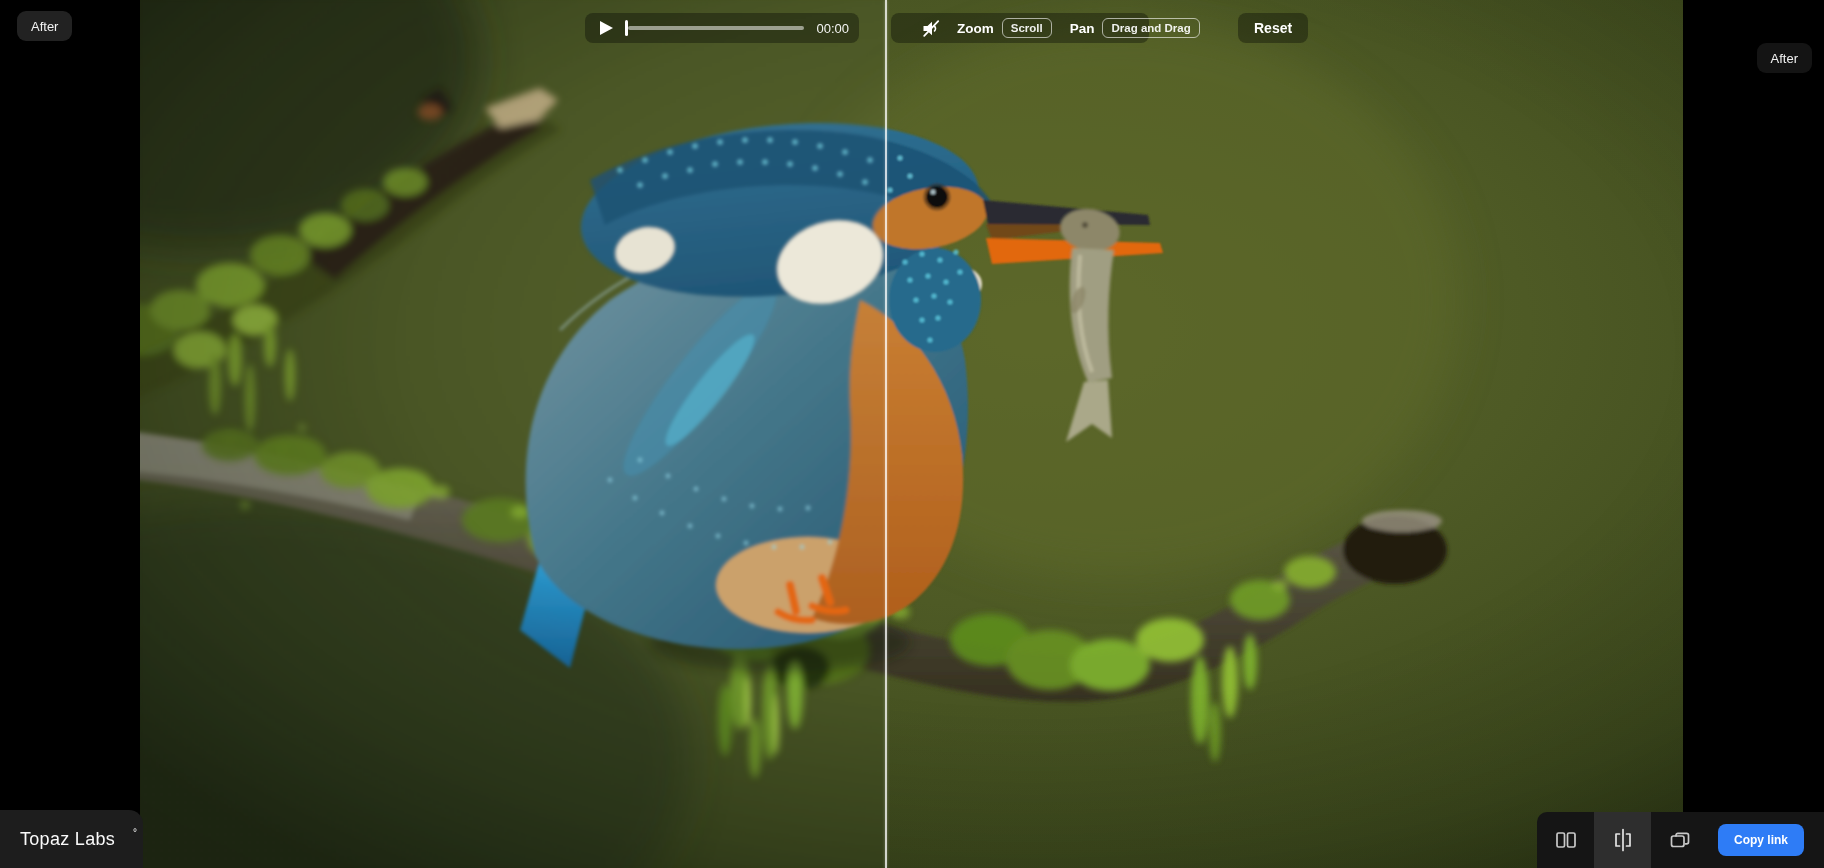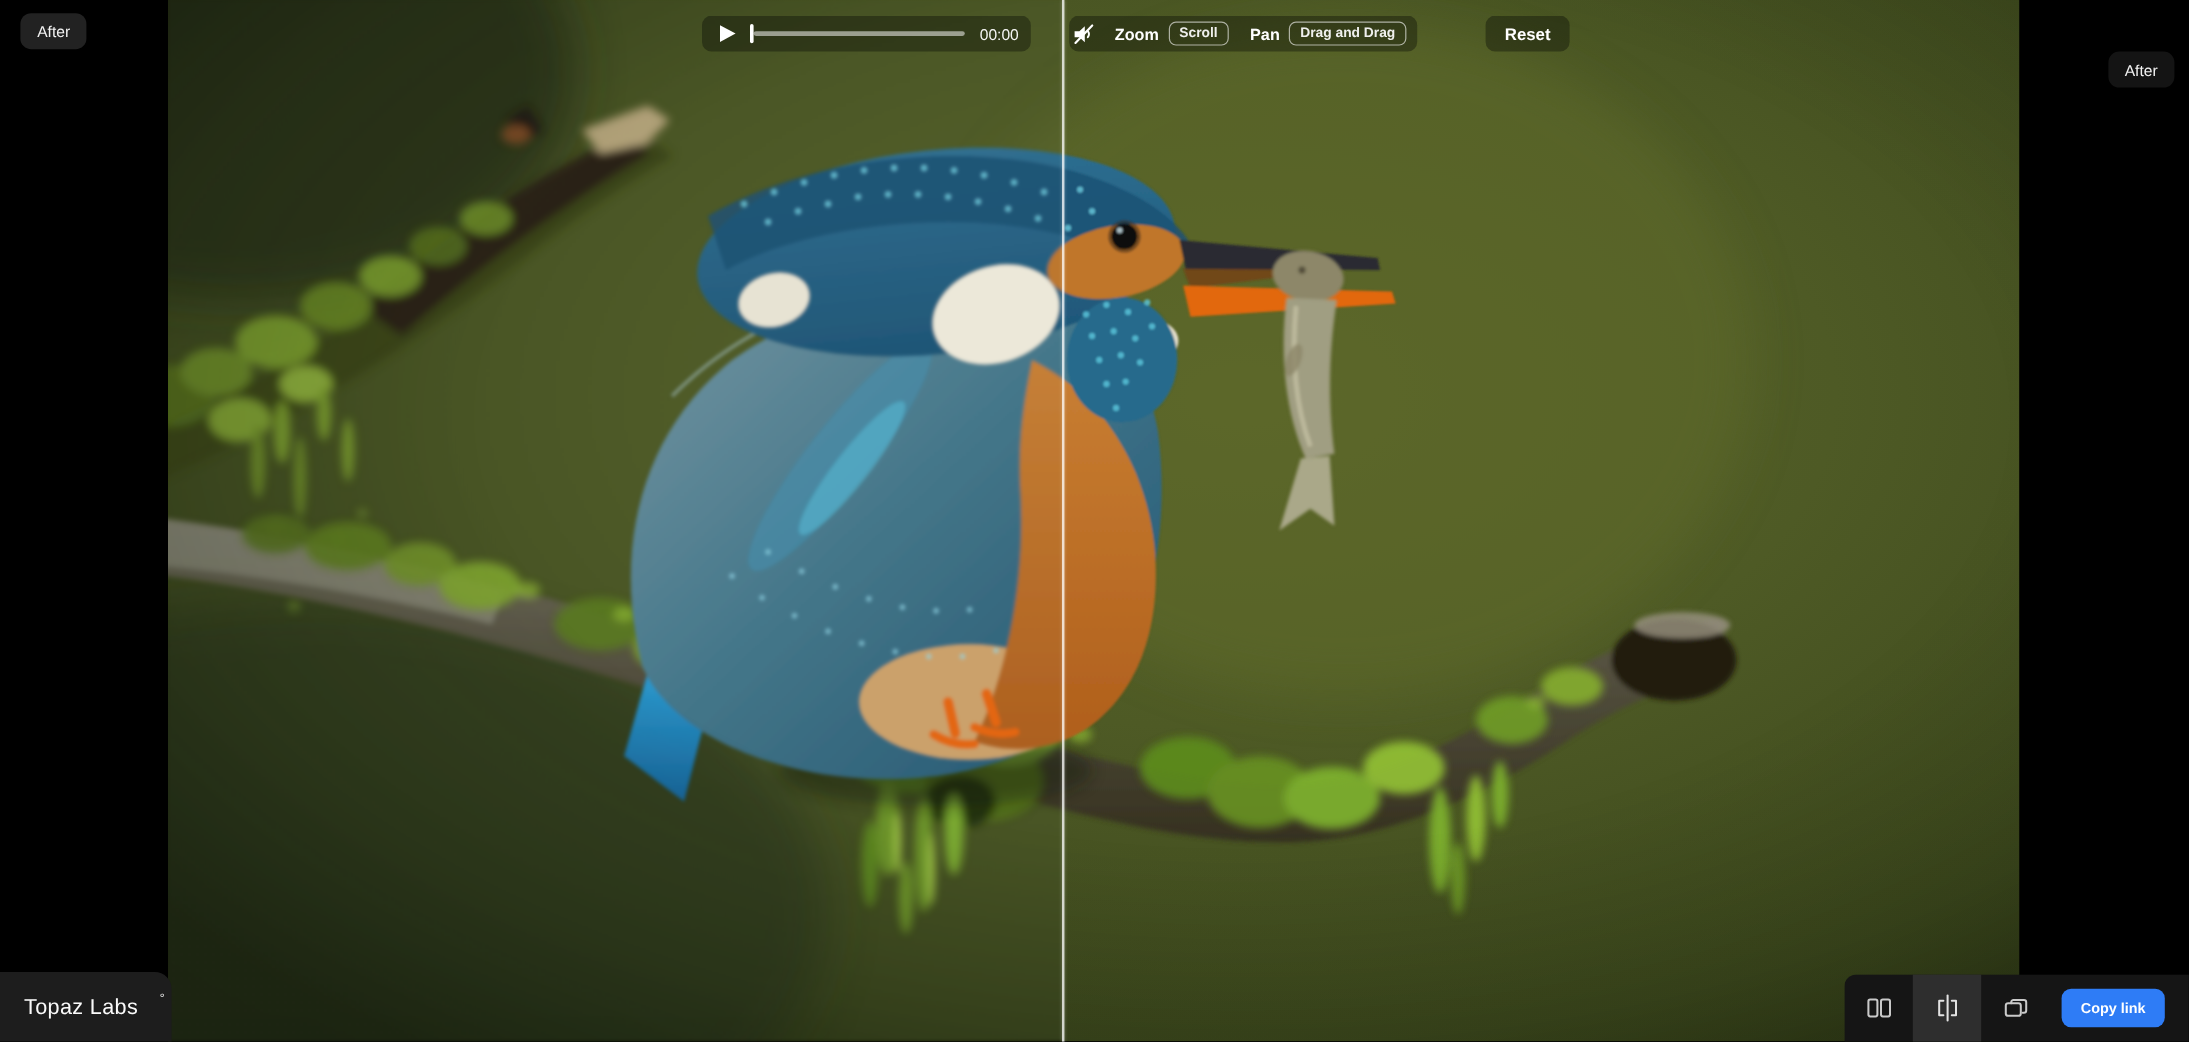--- a/index.html
+++ b/index.html
@@ -24,21 +24,21 @@
   .pill{position:absolute;top:13px;height:30px;background:rgba(8,10,4,.38);
     border-radius:8px;display:flex;align-items:center;color:#fff;box-sizing:border-box;}
   .pill-player{left:585px;width:274px;padding:0 10px 0 15px;}
   .play-tri{width:0;height:0;border-left:13px solid #fff;border-top:7px solid transparent;
     border-bottom:7px solid transparent;cursor:pointer;flex:none;}
   .seek{position:relative;flex:1;height:16px;margin-left:12px;cursor:pointer;}
   .seek-handle{position:absolute;left:0;top:0;width:3px;height:16px;background:#fff;border-radius:2px;}
   .seek-track{position:absolute;left:3px;right:2px;top:6px;height:4px;
     background:rgba(255,255,255,.52);border-radius:2px;}
   .time{margin-left:10px;font-size:13px;color:rgba(255,255,255,.95);flex:none;}
-  .pill-controls{left:891px;width:290px;padding:0 0;}
+  .pill-controls{left:891px;width:258px;padding:0 28px;}
   .mute-wrap{width:24px;height:24px;display:flex;align-items:center;justify-content:center;
     margin-right:14px;cursor:pointer;flex:none;}
   .lbl{font-size:13.5px;font-weight:700;color:#fff;white-space:nowrap;}
   .hint{margin-left:8px;font-size:11.5px;line-height:1;padding:4px 8px 3px;
     border:1px solid rgba(255,255,255,.6);border-radius:6px;color:rgba(255,255,255,.92);
     white-space:nowrap;font-weight:700;}
   .gap18{width:18px;flex:none;}
   .pill-reset{left:1190px;padding:8px 16px;font-size:14px;font-weight:600;cursor:pointer;margin-left:48px;}
   
   .brand-box{position:absolute;left:0;bottom:0;width:143px;height:58px;background:#1d1d1d;

